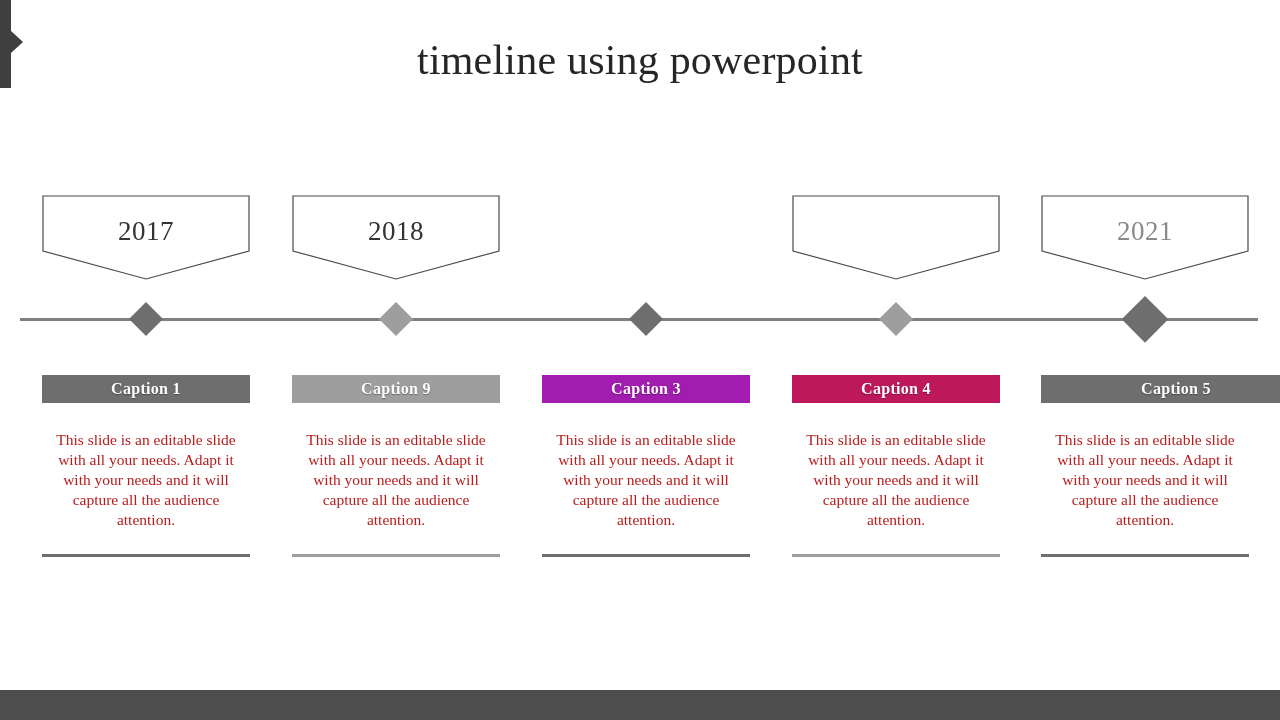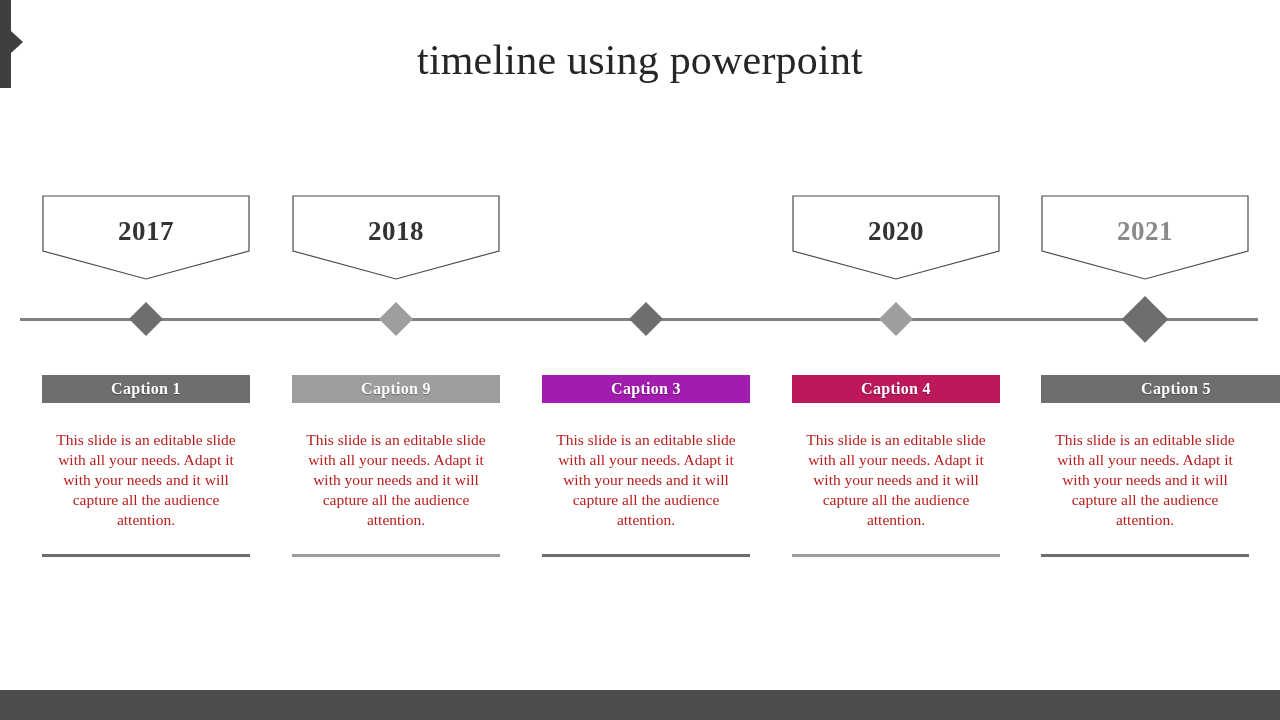--- a/index.html
+++ b/index.html
@@ -89,21 +89,21 @@
     display: block;
   }
   .year-label {
     position: absolute;
     left: 0;
     top: 20px;
     width: 208px;
     text-align: center;
     font-size: 27px;
     line-height: 32px;
-    font-weight: bold;
+    font-weight: normal;
     color: #333333;
     letter-spacing: 0.5px;
   }
   .year-label.muted {
     color: #8a8a8a;
   }
 
   
   .diamond {
     position: absolute;
@@ -218,21 +218,20 @@
         <span class="caption-text">Caption 3</span>
       </div>
       <div class="body-text">This slide is an editable slide with all your needs. Adapt it with your needs and it will capture all the audience attention.</div>
       <div class="rule" style="background: rgb(110, 110, 110);"></div>
     </div>
     <div class="col" style="left: 792px;">
       <div class="year-badge">
         <svg width="208" height="85" viewBox="0 0 208 85">
           <polygon points="1,1 207,1 207,56 104,84 1,56" fill="#ffffff" stroke="#4a4a4a" stroke-width="1.2"></polygon>
         </svg>
-        <div class="year-label">2020</div>
       </div>
       <div class="diamond">
         <i style="width:24.0px;height:24.0px;background:#9e9e9e"></i>
       </div>
       <div class="caption-bar" style="background: #be185d;">
         <span class="caption-text">Caption 4</span>
       </div>
       <div class="body-text">This slide is an editable slide with all your needs. Adapt it with your needs and it will capture all the audience attention.</div>
       <div class="rule" style="background: rgb(158, 158, 158);"></div>
     </div>

